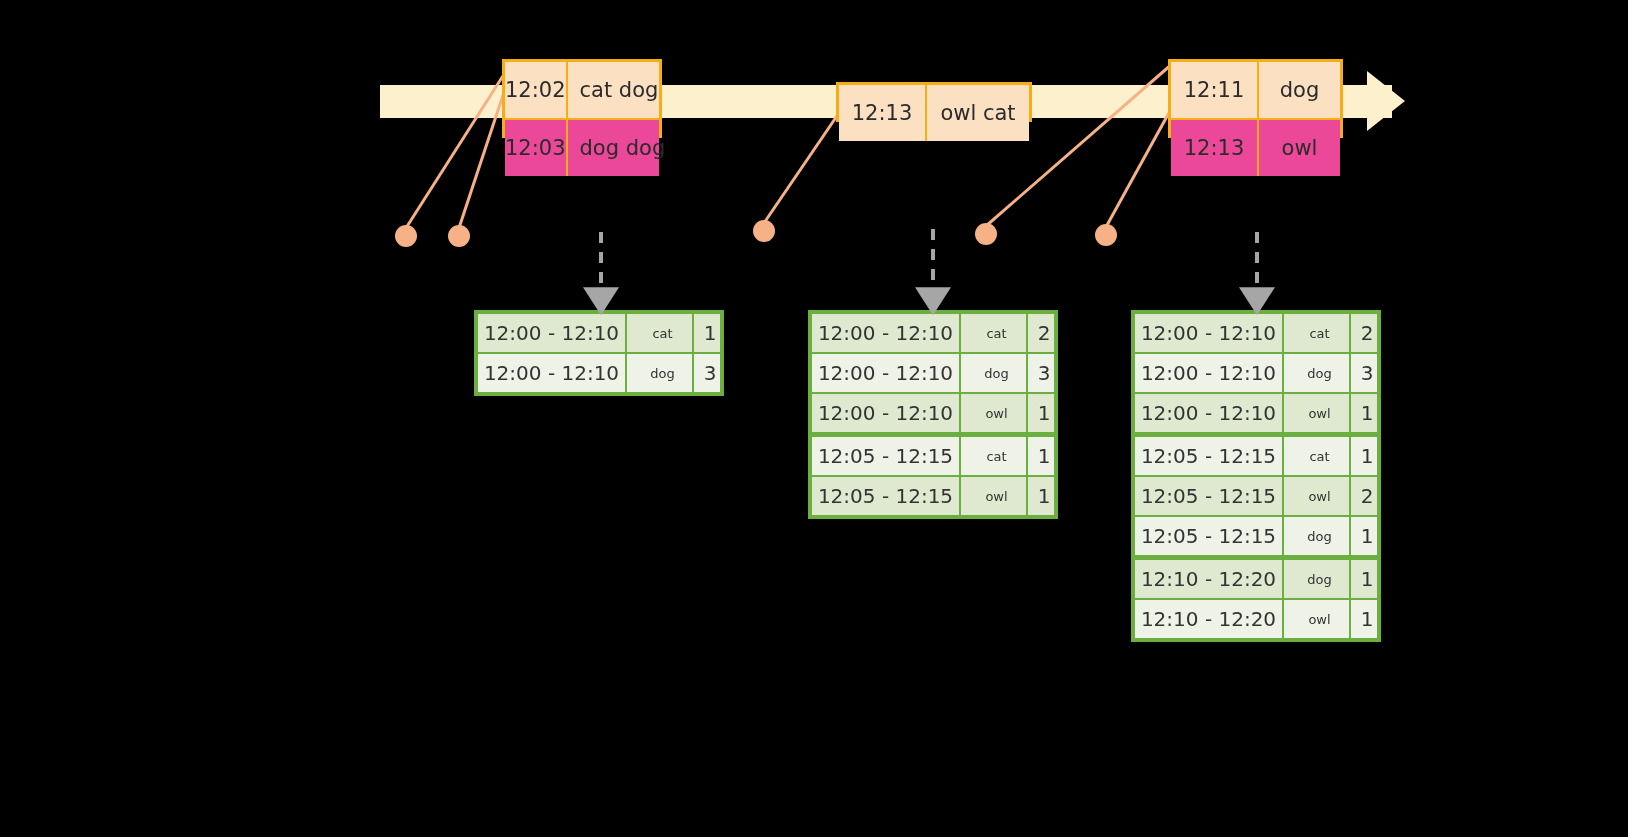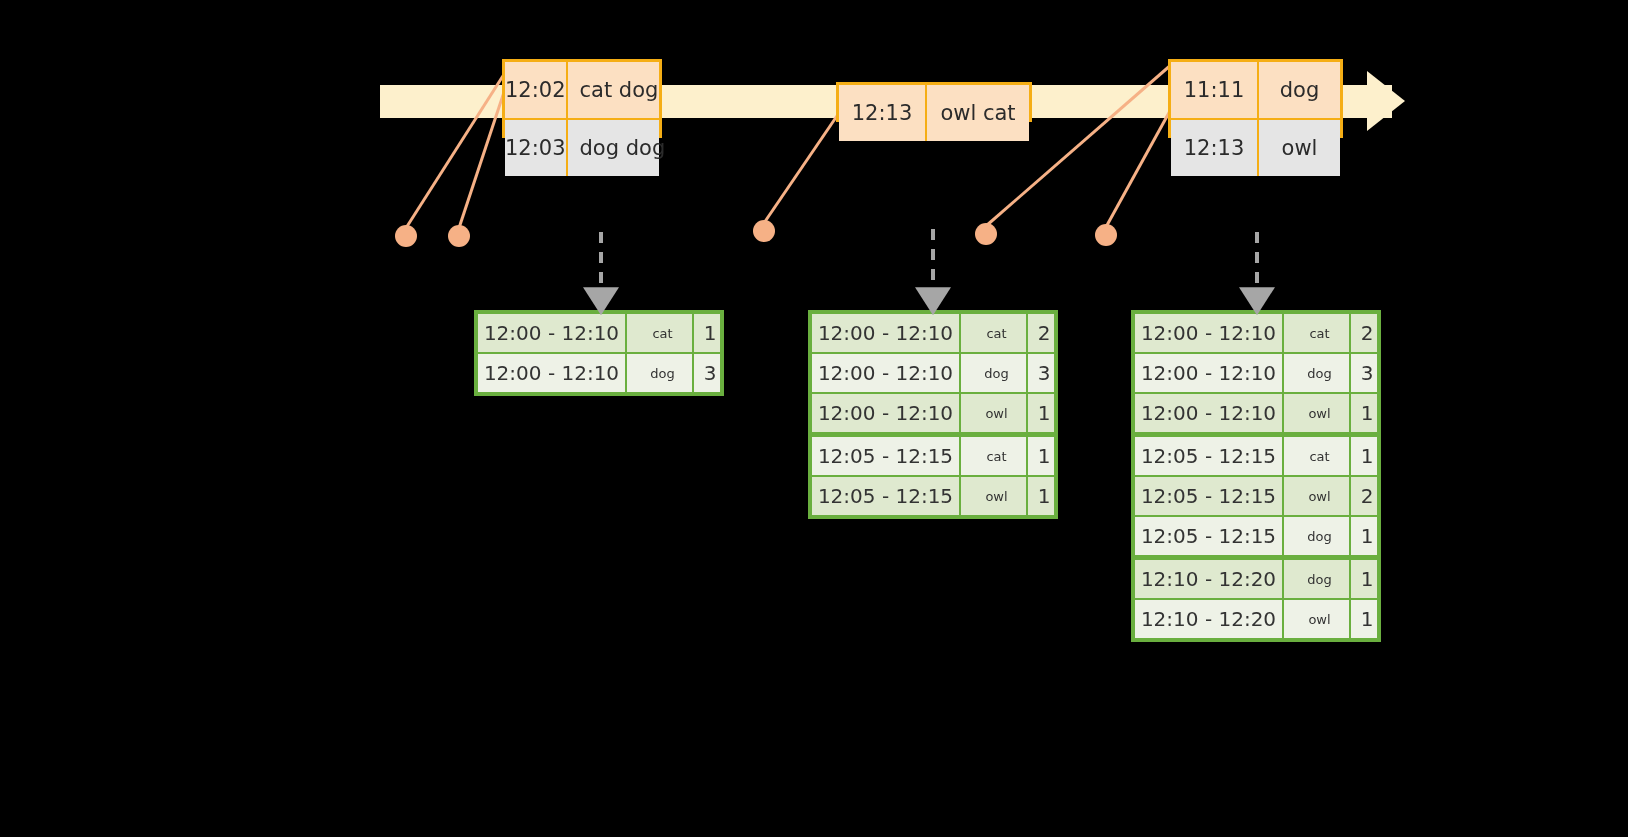--- a/index.html
+++ b/index.html
@@ -12,21 +12,21 @@
   .tl-head{position:absolute;width:0;height:0;
            border-top:30px solid transparent;border-bottom:30px solid transparent;
            border-left:38px solid #fdf0cc;}
 
   
   .evt{position:absolute;border:3px solid #f5ae15;box-sizing:border-box;
        display:flex;flex-direction:column;z-index:6;}
   .evt-row{display:flex;flex:1;border-bottom:2px solid #f5ae15;}
   .evt-row:last-child{border-bottom:none;}
   .evt-row.dark{background:#fce0c2;}
-  .evt-row.light{background:#e5e5e5;text-align:right;}
+  .evt-row.light{background:#ec4899;text-align:right;}
   .evt-time{width:86px;display:flex;align-items:center;justify-content:center;
             border-right:2px solid #f5ae15;color:#2b2b2b;font-size:21px;}
   .evt-words{flex:1;display:flex;align-items:center;justify-content:center;
              color:#2b2b2b;font-size:21px;padding:16px 12px;white-space:nowrap;}
 
   
   .dot{position:absolute;width:22px;height:22px;border-radius:50%;
        background:#f6b186;z-index:5;}
   svg.overlay{position:absolute;left:0;top:0;width:1628px;height:837px;
               pointer-events:none;z-index:4;}
@@ -94,21 +94,21 @@
 
   <div class="evt" style="left:836px;top:82px;width:196px;height:40px;">
     <div class="evt-row dark">
       <div class="evt-time">12:13</div>
       <div class="evt-words">owl cat</div>
     </div>
   </div>
 
   <div class="evt" style="left:1168px;top:59px;width:175px;height:79px;">
     <div class="evt-row dark">
-      <div class="evt-time">11:11</div>
+      <div class="evt-time">12:11</div>
       <div class="evt-words">dog</div>
     </div>
     <div class="evt-row light">
       <div class="evt-time">12:13</div>
       <div class="evt-words">owl</div>
     </div>
   </div>
 
   <div class="tbl" style="left:474px;top:310px;width:250px;">
       <div class="trow a">

